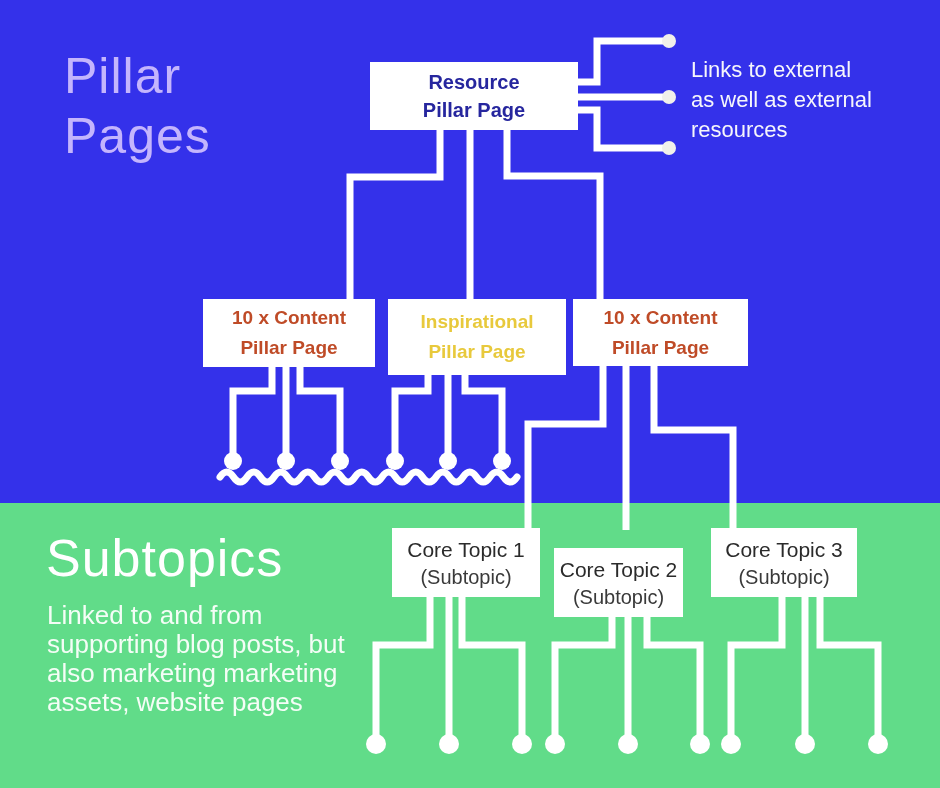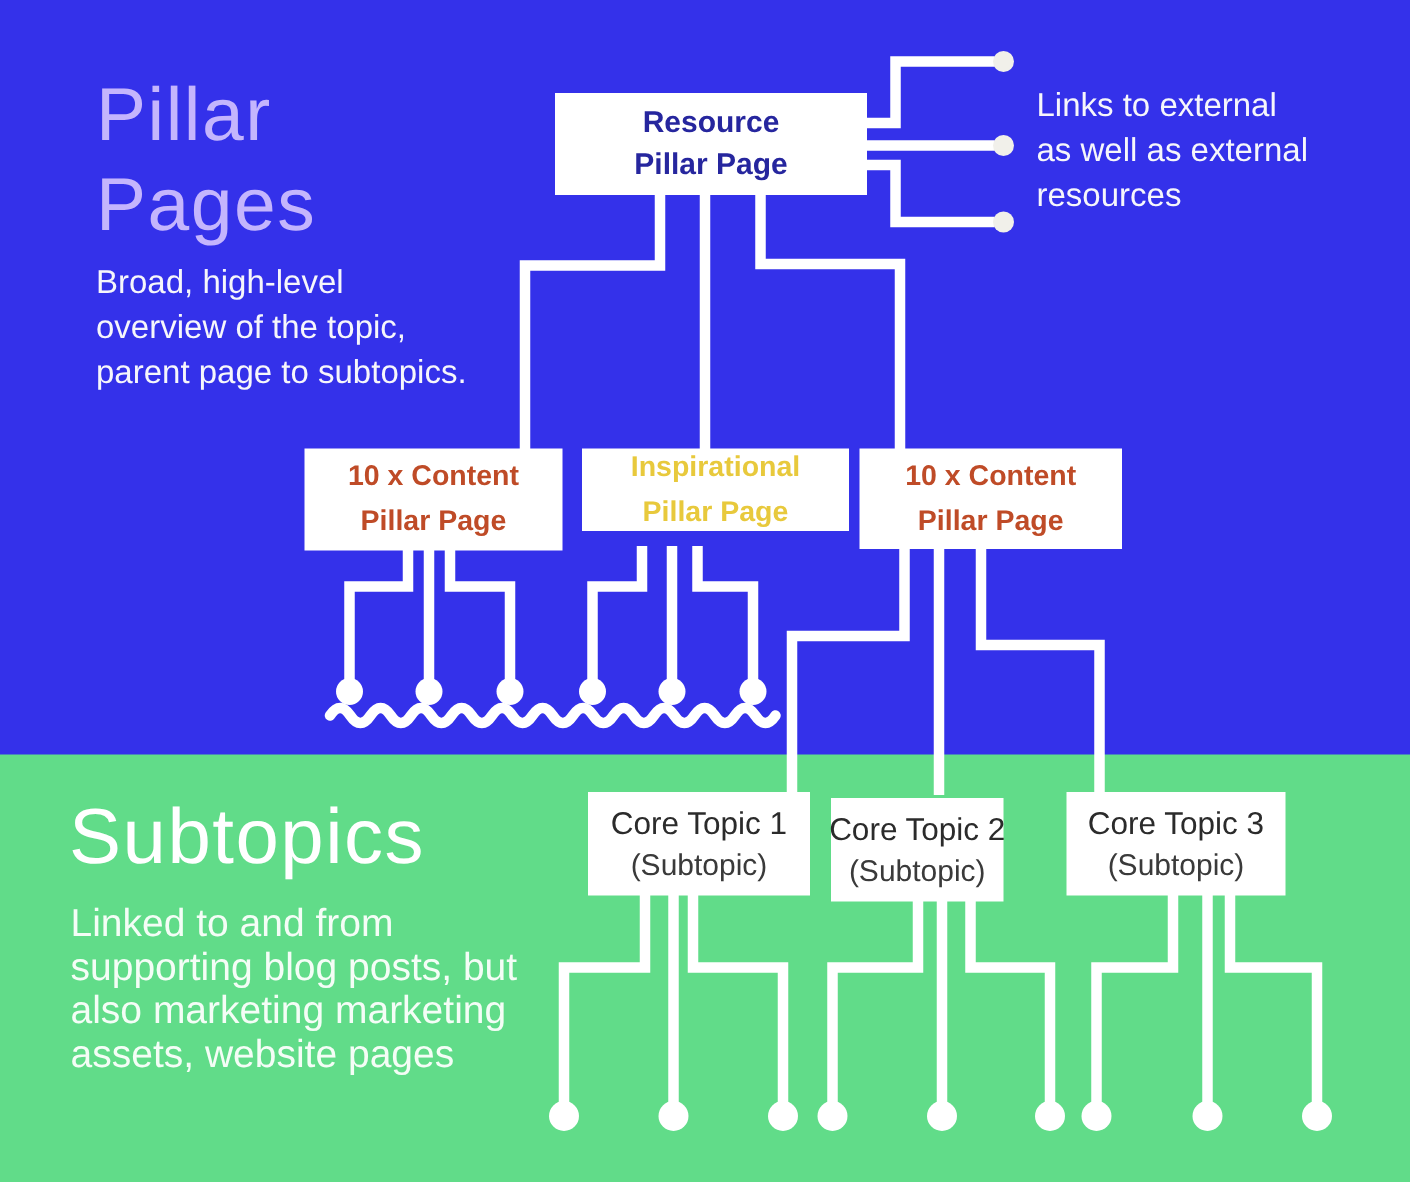--- a/index.html
+++ b/index.html
@@ -22,28 +22,28 @@
     position:absolute;background:#ffffff;
     display:flex;flex-direction:column;justify-content:center;align-items:center;
     text-align:center;
   }
   .box-line{display:block;white-space:nowrap;}
 
   .resource-box{left:370px;top:62px;width:208px;height:68px;}
   .resource-box .box-line{font-weight:bold;font-size:20px;line-height:28px;color:#26269e;}
 
   .content-box-1{left:203px;top:299px;width:172px;height:68px;}
-  .content-box-2{left:388px;top:299px;width:178px;height:55px;}
+  .content-box-2{left:388px;top:299px;width:178px;height:76px;}
   .content-box-3{left:573px;top:299px;width:175px;height:67px;}
   .content-box .box-line{font-weight:bold;font-size:19px;line-height:30px;}
   .text-orange{color:#bf4b27;}
   .text-yellow{color:#e8c93c;}
 
   .core-box-1{left:392px;top:528px;width:148px;height:69px;}
-  .core-box-2{left:554px;top:532px;width:115px;height:69px;}
+  .core-box-2{left:554px;top:548px;width:129px;height:69px;}
   .core-box-3{left:711px;top:528px;width:146px;height:69px;}
   .core-box .line1{font-weight:normal;font-size:21px;line-height:29px;color:#2b2b2b;}
   .core-box .line2{font-weight:normal;font-size:20px;line-height:27px;color:#3a3a3a;}
 
   .pillar-title{
     position:absolute;left:64px;top:46px;
     color:#c4b5fd;font-size:50px;line-height:60px;font-weight:300;
     letter-spacing:1px;
   }
   .pillar-desc{
@@ -139,25 +139,20 @@
       <circle class="dot" cx="805" cy="744" r="10"></circle>
       <circle class="dot" cx="878" cy="744" r="10"></circle>
     </g>
   </svg>
 
   <div class="pillar-title">
     <span class="box-line">Pillar</span>
     <span class="box-line">Pages</span>
   </div>
 
-  <div class="pillar-desc">
-    <span class="box-line">Broad, high-level</span>
-    <span class="box-line">overview of the topic,</span>
-    <span class="box-line">parent page to subtopics.</span>
-  </div>
 
   <div class="external-note">
     <span class="box-line">Links to external</span>
     <span class="box-line">as well as external</span>
     <span class="box-line">resources</span>
   </div>
 
   <div class="white-box resource-box">
     <span class="box-line">Resource</span>
     <span class="box-line">Pillar Page</span>

